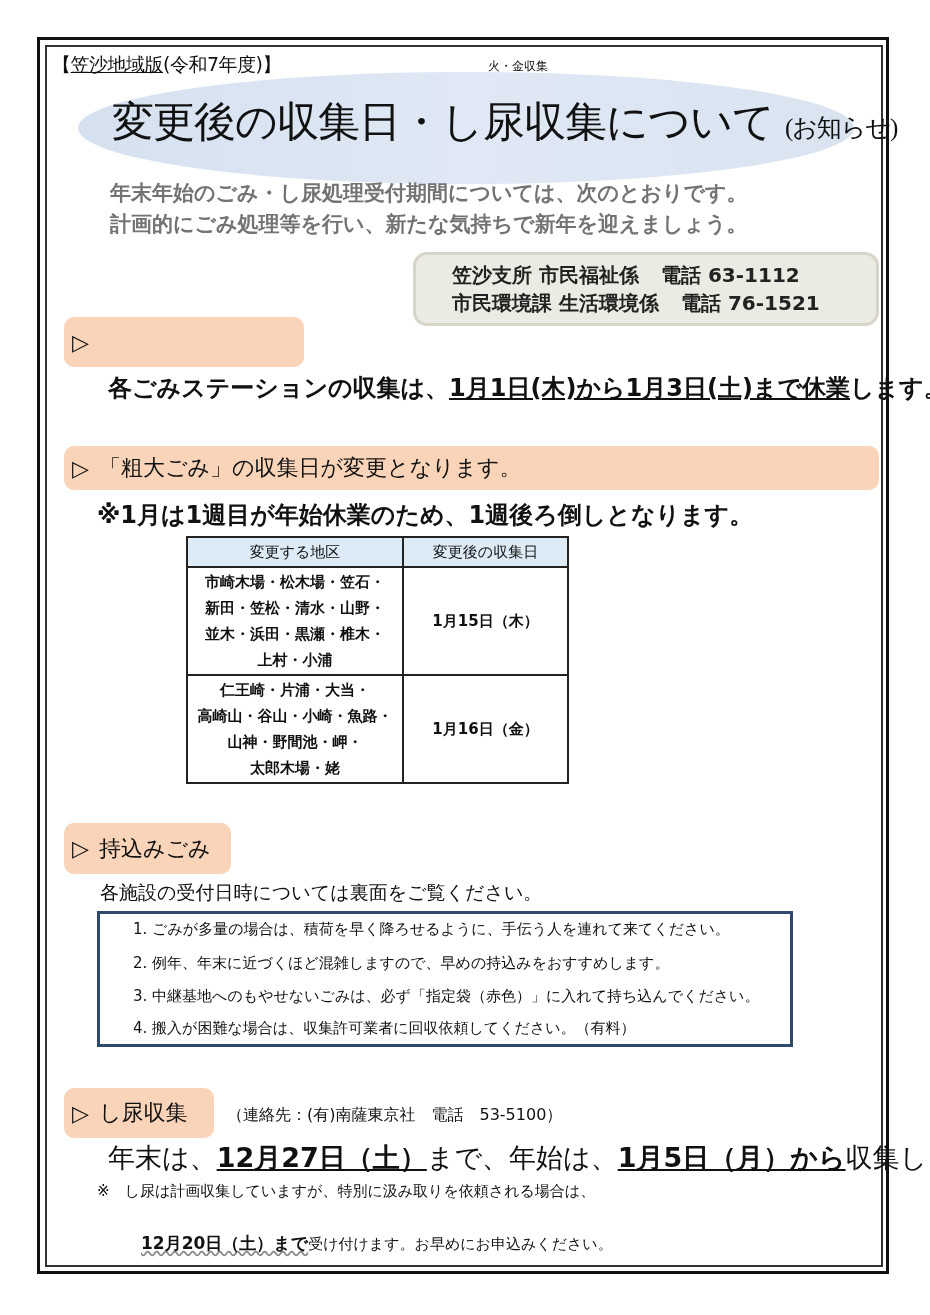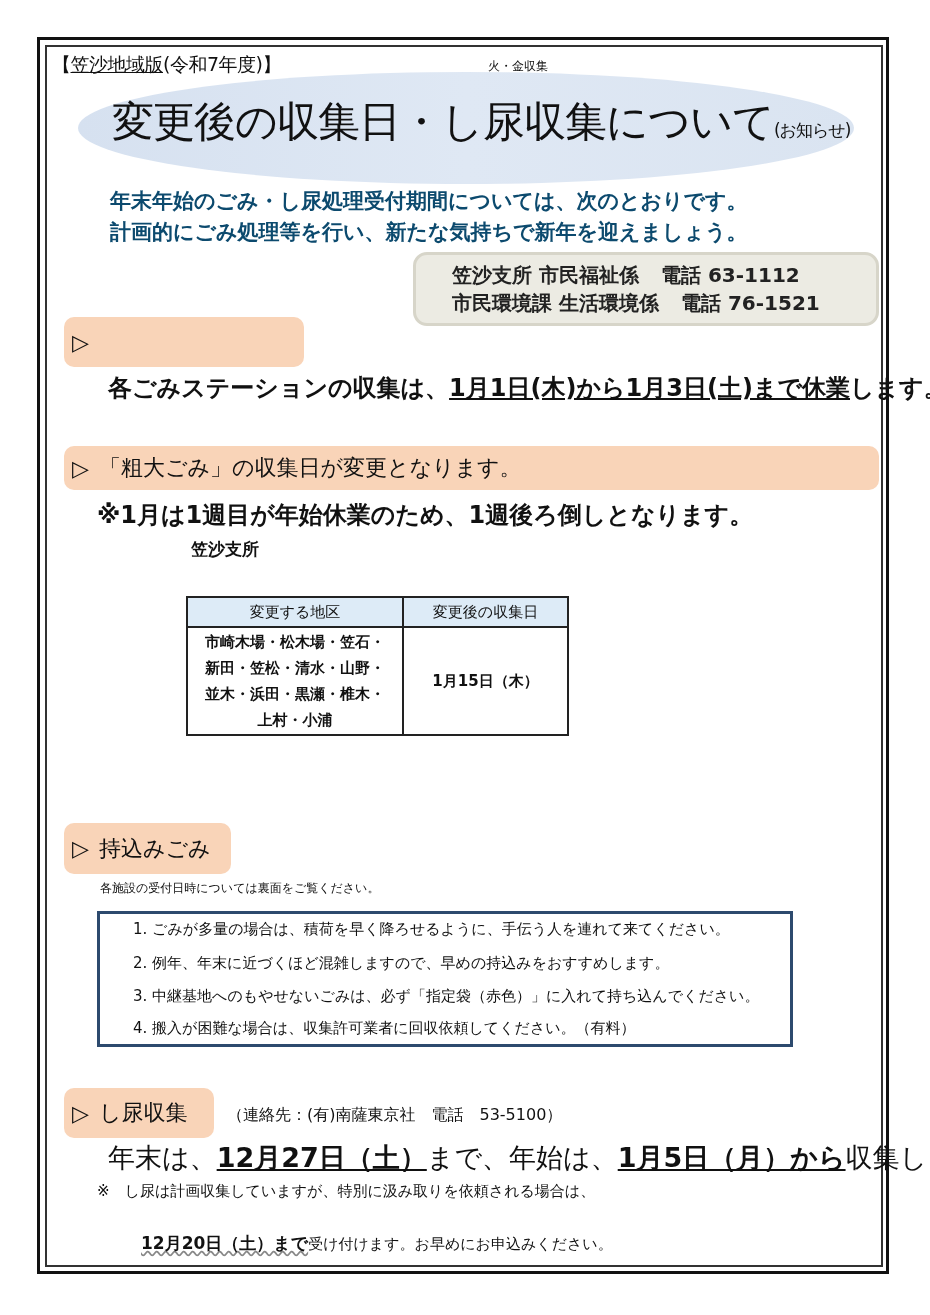--- a/index.html
+++ b/index.html
@@ -11,23 +11,23 @@
                  border: 2px solid #333; box-sizing: border-box; }
   .abs { position: absolute; white-space: nowrap; }
 
   .edition { left: 52px; top: 52px; font-size: 19px; letter-spacing: -0.5px; }
   .edition .u { text-decoration: underline; }
   .days-tag { left: 447px; top: 58px; font-size: 12px; margin-left: 41px; }
 
   .title-ellipse { left: 78px; top: 72px; width: 776px; height: 112px; border-radius: 50%;
                    background: linear-gradient(90deg, #d6e1f0 0%, #dfe8f4 50%, #dae4f1 100%); }
   .title { left: 112px; top: 94px; font-size: 42px; letter-spacing: -1px; color: #111; }
-  .title .sub { font-size: 17px; margin-left: 0; }
+  .title .sub { font-size: 25px; margin-left: 11px; font-family: Liberation Serif, serif; }
 
-  .intro { left: 110px; top: 178px; font-size: 21px; line-height: 31px; font-weight: bold; color: #0c4a6e; margin-top: 8px; }
+  .intro { left: 110px; top: 178px; font-size: 21px; line-height: 31px; font-weight: bold; color: #737373; }
 
   .contact-box { left: 413px; top: 252px; width: 466px; height: 74px; border-radius: 14px;
                  background: #ecebe3; border: 3px solid #d7d5c9; box-sizing: border-box; }
   .contact-line { font-size: 20px; font-weight: bold; color: #222; }
   .c1 { left: 452px; top: 262px; }
   .c2 { left: 452px; top: 290px; }
   .contact-line .gap { display: inline-block; width: 22px; }
 
   .sec-head { position: absolute; background: #f9d4b8; border-radius: 10px;
               font-size: 22px; color: #111; display: flex; align-items: center; box-sizing: border-box; padding-left: 8px; }
@@ -36,28 +36,28 @@
   .h2 { left: 64px; top: 446px; width: 815px; height: 44px; }
   .h3 { left: 64px; top: 823px; width: 167px; height: 51px; }
   .h4 { left: 64px; top: 1088px; width: 150px; height: 50px; }
 
   .p-line { font-size: 24px; font-weight: bold; }
   .burn { left: 108px; top: 372px; }
   .burn b { text-decoration: underline; }
   .note { left: 97px; top: 499px; }
   .bulk-label { left: 191px; top: 538px; font-size: 17px; font-weight: bold; }
 
-  table.bulk { position: absolute; left: 186px; top: 596px; width: 383px; border-collapse: collapse; padding-left: 33px; }
+  table.bulk { position: absolute; left: 186px; top: 536px; width: 383px; border-collapse: collapse; padding-left: 33px; }
   table.bulk th, table.bulk td { border: 2px solid #222; text-align: center; }
   table.bulk th { background: #ddebf7; font-weight: normal; font-size: 15px; height: 28px; padding: 0; }
   table.bulk th:first-child { width: 214px; }
   table.bulk td { font-weight: bold; font-size: 15px; line-height: 26px; padding: 1px 2px; }
   table.bulk td.area { height: 101px; }
 
-  .carry-note { left: 100px; top: 880px; font-size: 12px; }
+  .carry-note { left: 100px; top: 880px; font-size: 19px; }
   .rules-box { left: 97px; top: 911px; width: 696px; height: 136px;
                border: 3px solid #2d4a6e; box-sizing: border-box; }
   .rule { font-size: 15px; left: 133px; }
   .r1 { top: 920px; } .r2 { top: 954px; } .r3 { top: 987px; } .r4 { top: 1019px; }
 
   .contact-sr { left: 227px; top: 1105px; font-size: 16px; }
   .sr-line { left: 108px; top: 1140px; font-size: 27px; }
   .sr-line b { text-decoration: underline; }
   .sr-note { left: 97px; top: 1182px; font-size: 15px; }
   .sr-note2 { left: 125px; top: 1232px; font-size: 15px; margin-left: 16px; }
@@ -104,20 +104,29 @@
   </tr>
   <tr>
     <td class="area">
       <div>市崎木場・松木場・笠石・</div>
       <div>新田・笠松・清水・山野・</div>
       <div>並木・浜田・黒瀬・椎木・</div>
       <div>上村・小浦</div>
     </td>
     <td>1月15日（木）</td>
   </tr>
+  <tr>
+    <td class="area">
+      <div>仁王崎・片浦・大当・</div>
+      <div>高崎山・谷山・小崎・魚路・</div>
+      <div>山神・野間池・岬・</div>
+      <div>太郎木場・姥</div>
+    </td>
+    <td>1月16日（金）</td>
+  </tr>
 </tbody>
   </table>
 
 <div class="sec-head h3">
     <span class="tri">▷</span>
     <span>持込みごみ</span>
   </div>
 <div class="abs carry-note">各施設の受付日時については裏面をご覧ください。</div>
 <div class="abs rules-box"></div>
 <div class="abs rule r1">1. ごみが多量の場合は、積荷を早く降ろせるように、手伝う人を連れて来てください。</div>

